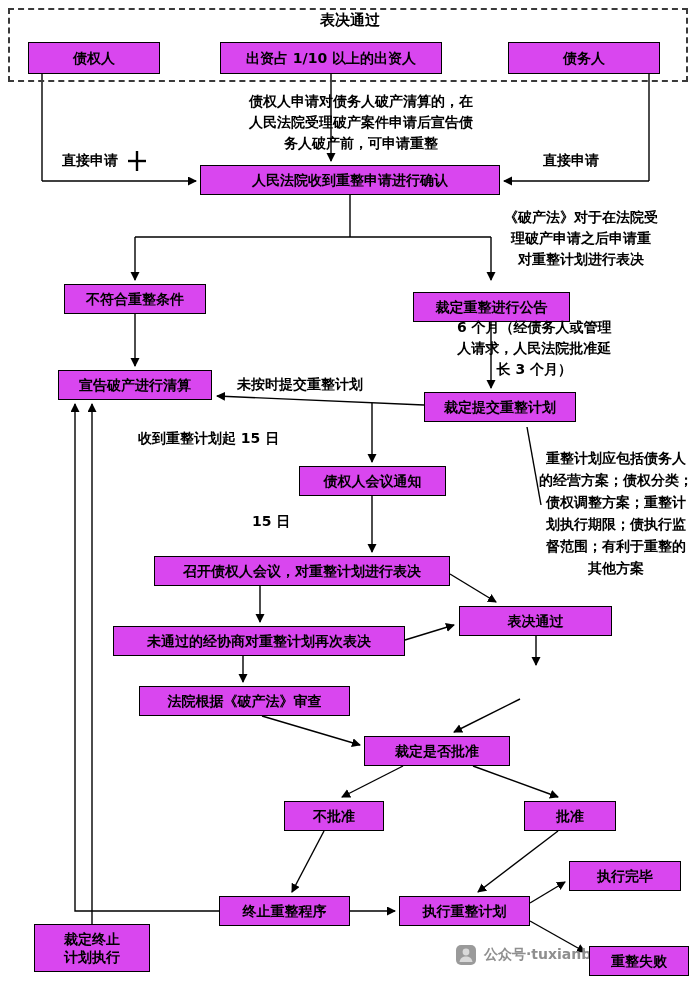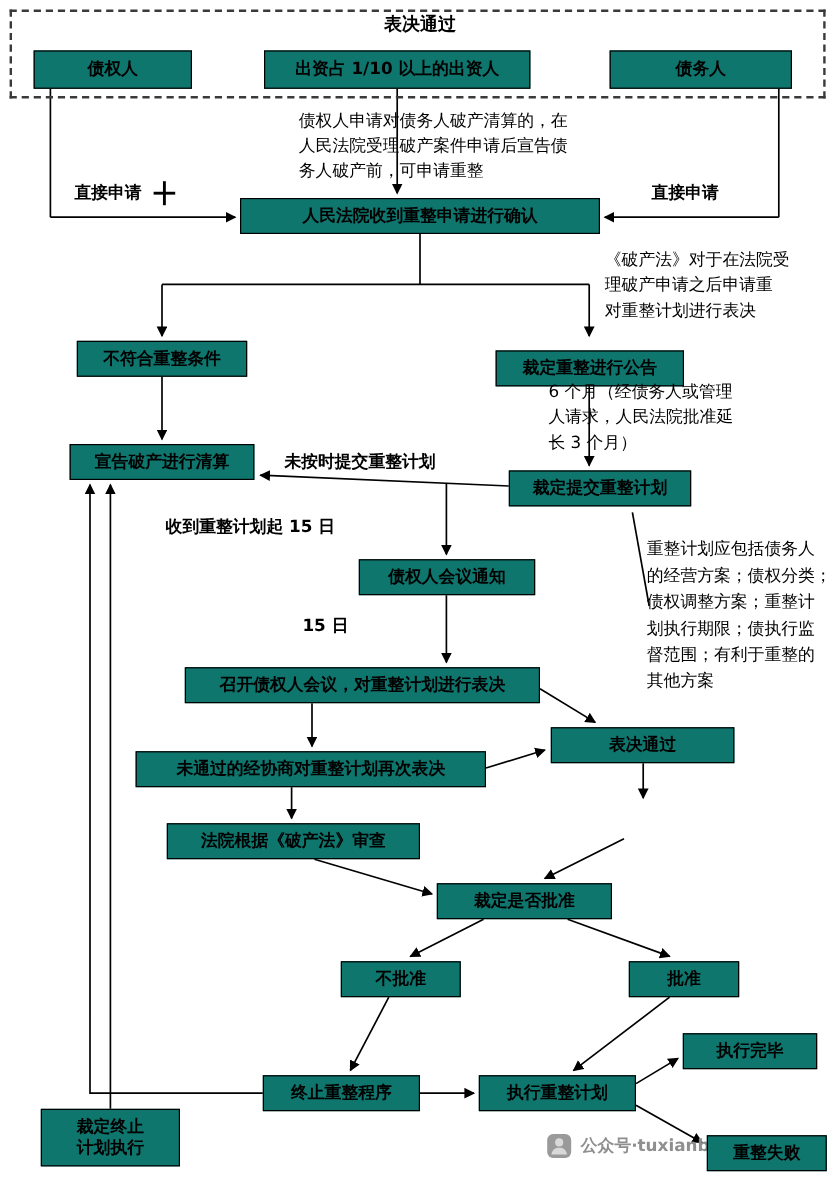--- a/index.html
+++ b/index.html
@@ -4,29 +4,29 @@
 <style>
   * { margin:0; padding:0; box-sizing:border-box; }
   html,body { background:#ffffff; }
   body { font-family:"DejaVu Sans","Liberation Sans",sans-serif; color:#000; }
   .canvas { position:relative; width:700px; height:981px; background:#fff; overflow:hidden; }
 
   .dashed-group { position:absolute; border:2px dashed #3a3a3a; background:transparent; z-index:1; }
   .group-label { position:absolute; left:0; top:11px; width:700px; text-align:center;
                  font-size:15px; font-weight:700; z-index:3; }
 
-  .box { position:absolute; border:1.5px solid #000; background:#0f766e;
+  .box { position:absolute; border:1.5px solid #000; background:#d946ef;
          display:flex; align-items:center; justify-content:center;
          text-align:center; font-size:14px; font-weight:700; line-height:1.3;
          white-space:pre; z-index:2; }
 
   .lbl { position:absolute; font-size:14px; font-weight:700; white-space:nowrap; z-index:3; }
 
-  .note { position:absolute; font-size:14px; font-weight:400; white-space:pre;
-          line-height:21px; z-index:3; }
+  .note { position:absolute; font-size:14px; font-weight:700; white-space:pre;
+          line-height:21px; z-index:3;text-align:center; }
   .note.wide { line-height:22px; }
 
   svg.flow { position:absolute; left:0; top:0; z-index:1; }
 
   .watermark { position:absolute; left:455px; top:944px; display:flex; align-items:center;
                gap:7px; color:#8f8f8f; font-size:14px; font-weight:600; z-index:1; }
 </style>
 </head>
 <body>
 

